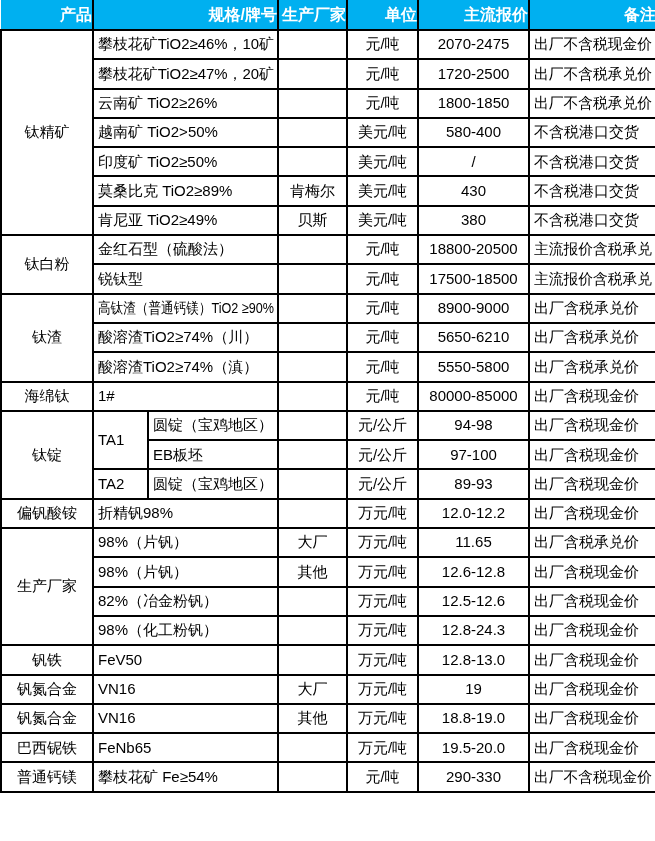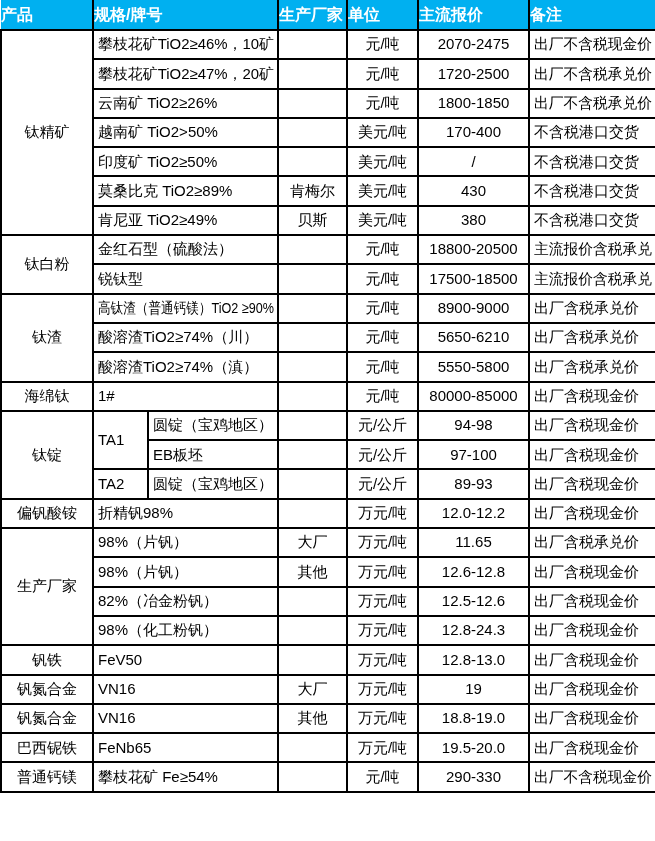--- a/index.html
+++ b/index.html
@@ -22,21 +22,21 @@
     font-size: 15px;
     line-height: 1.1;
   }
   thead tr { height: 30px; }
   tbody tr { height: 29.3px; }
   thead th {
     background: #00B0F0;
     color: #ffffff;
     font-weight: bold;
     font-size: 16px;
-    text-align: left;
+    text-align: right;
     border-top: none;
   }
   thead th:first-child { border-left: none; }
   thead th:last-child  { border-right: none; }
   td.c { text-align: center; }
   td.l { text-align: left; padding-left: 4px; padding-right: 8px; }
   span.t { display: inline-block; white-space: nowrap; }
 </style>
 </head>
 <body>
@@ -82,21 +82,21 @@
       <td class="l" colspan="2"><span class="t">云南矿 TiO2≥26%</span></td>
       <td class="c"><span class="t"></span></td>
       <td class="c"><span class="t">元/吨</span></td>
       <td class="c"><span class="t">1800-1850</span></td>
       <td class="l"><span class="t" style="transform-origin: left center; transform: scaleX(0.983333);">出厂不含税承兑价</span></td>
     </tr>
     <tr>
       <td class="l" colspan="2"><span class="t">越南矿 TiO2&gt;50%</span></td>
       <td class="c"><span class="t"></span></td>
       <td class="c"><span class="t">美元/吨</span></td>
-      <td class="c"><span class="t">170-400</span></td>
+      <td class="c"><span class="t">580-400</span></td>
       <td class="l"><span class="t">不含税港口交货</span></td>
     </tr>
     <tr>
       <td class="l" colspan="2"><span class="t">印度矿 TiO2≥50%</span></td>
       <td class="c"><span class="t"></span></td>
       <td class="c"><span class="t">美元/吨</span></td>
       <td class="c"><span class="t">/</span></td>
       <td class="l"><span class="t">不含税港口交货</span></td>
     </tr>
     <tr>

